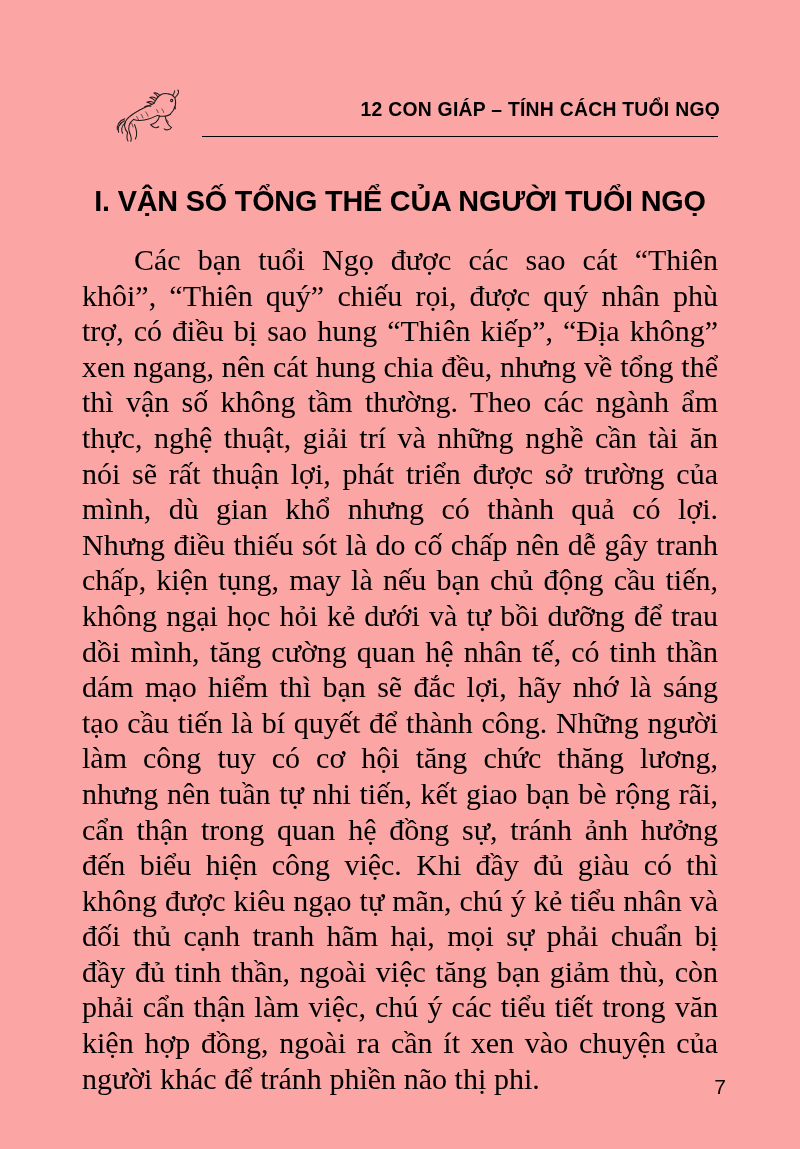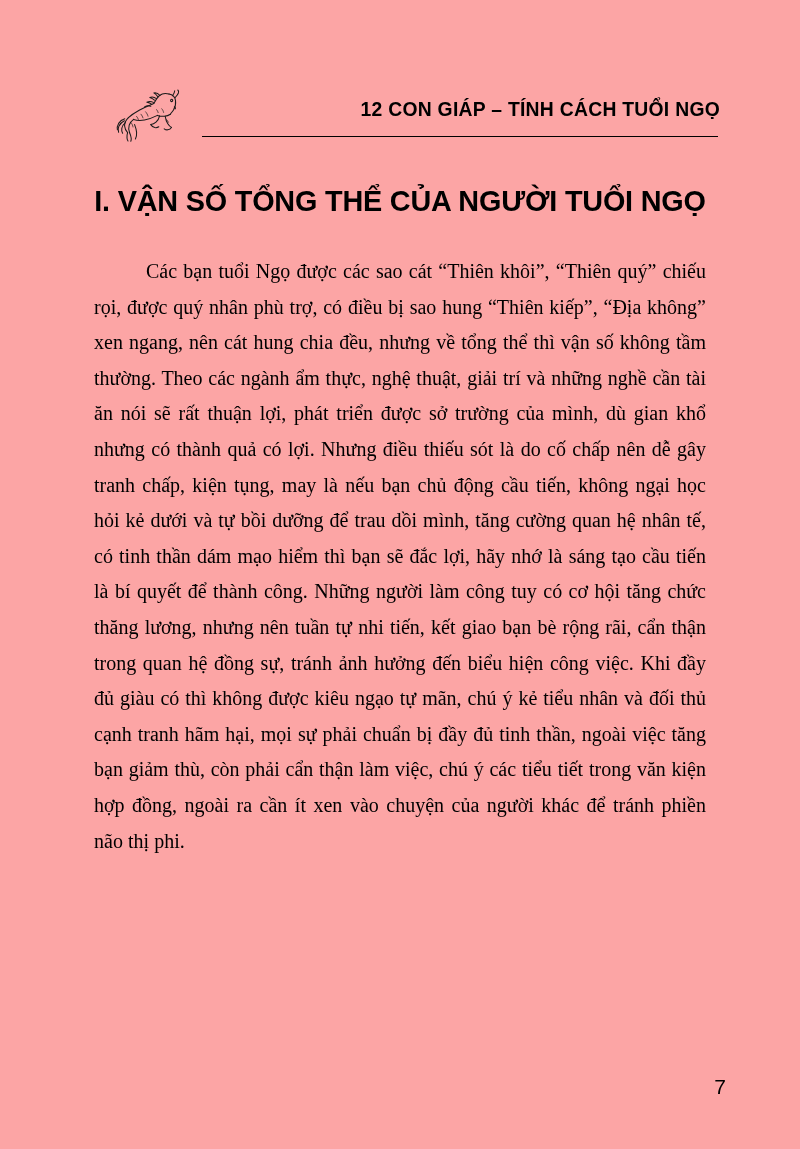--- a/index.html
+++ b/index.html
@@ -79,24 +79,24 @@
   }
 
   
   .body-col {
     position: absolute;
     left: 78px;
     top: 238px;
     width: 644px;
   }
   .para {
-    margin: 16px;
+    margin: 4px;
     text-align: justify;
     text-justify: inter-word;
-    font-size: 20px;
+    font-size: 30px;
     line-height: 35.6px;
     text-indent: 52px;
     hyphens: none;
     word-spacing: 0.1px;
   }
   .para + .para { margin-top: 0; }
   .lead-in { font-weight: 700; }
 
   
   .folio {

